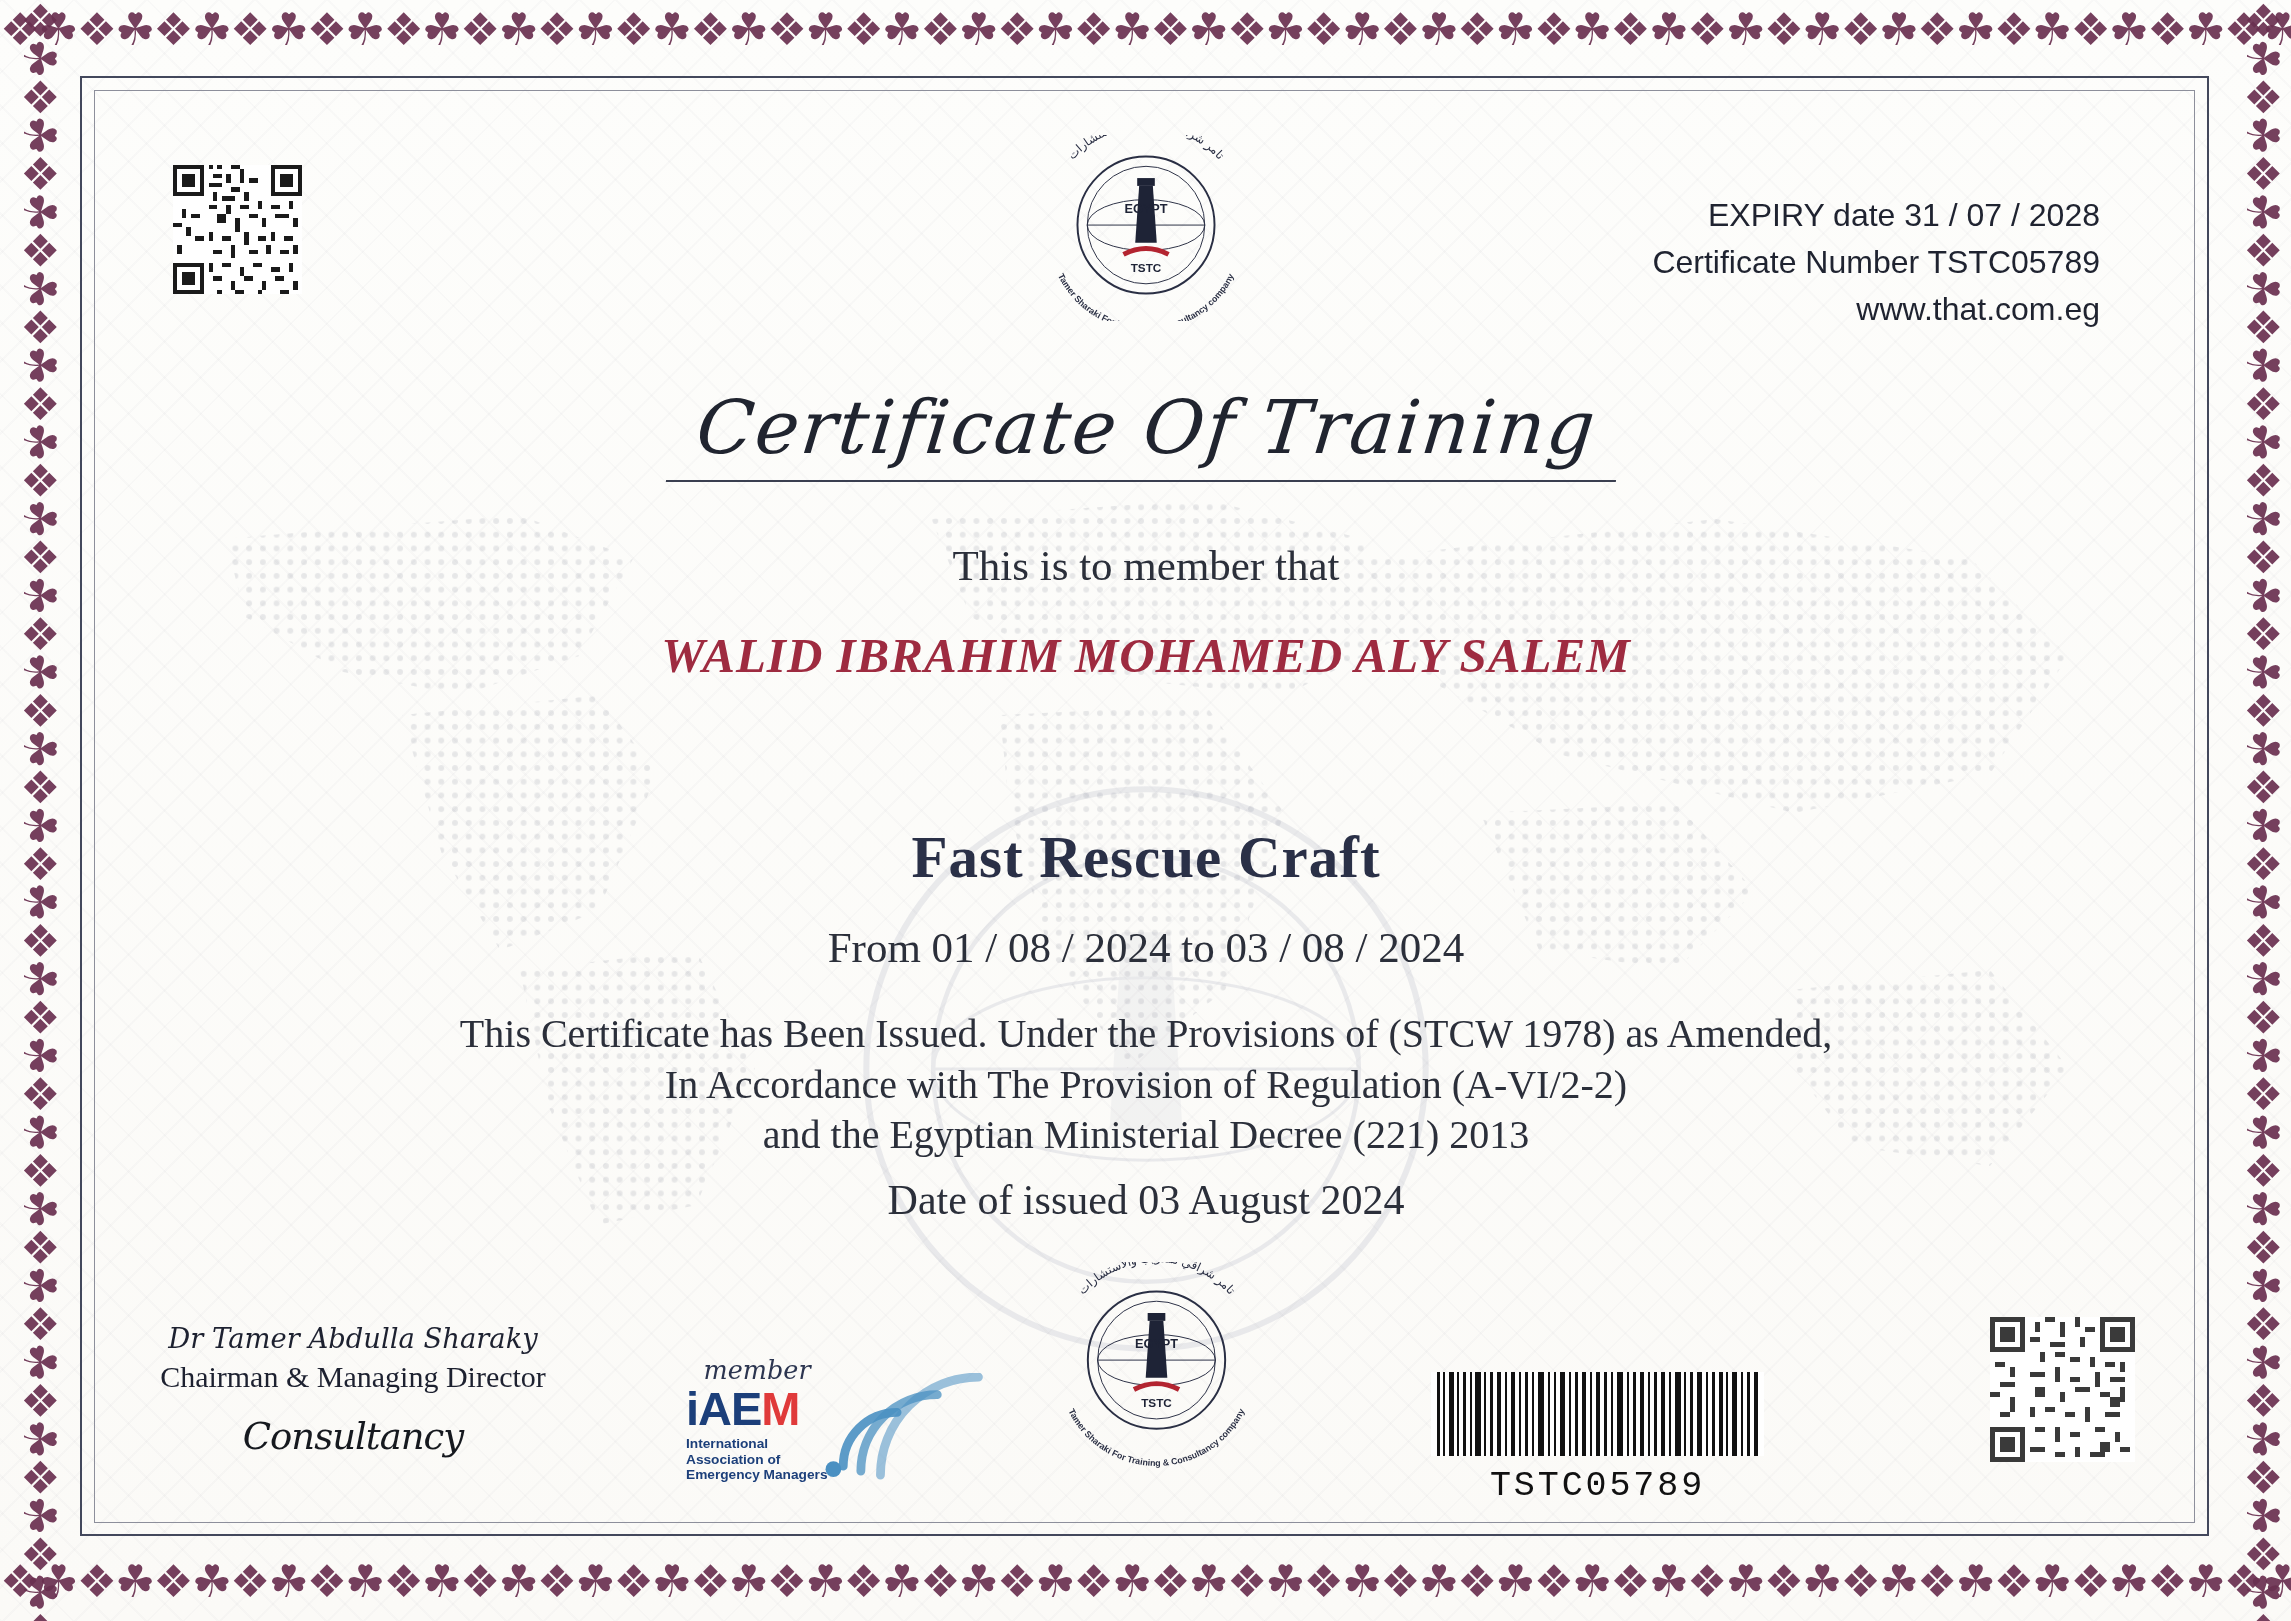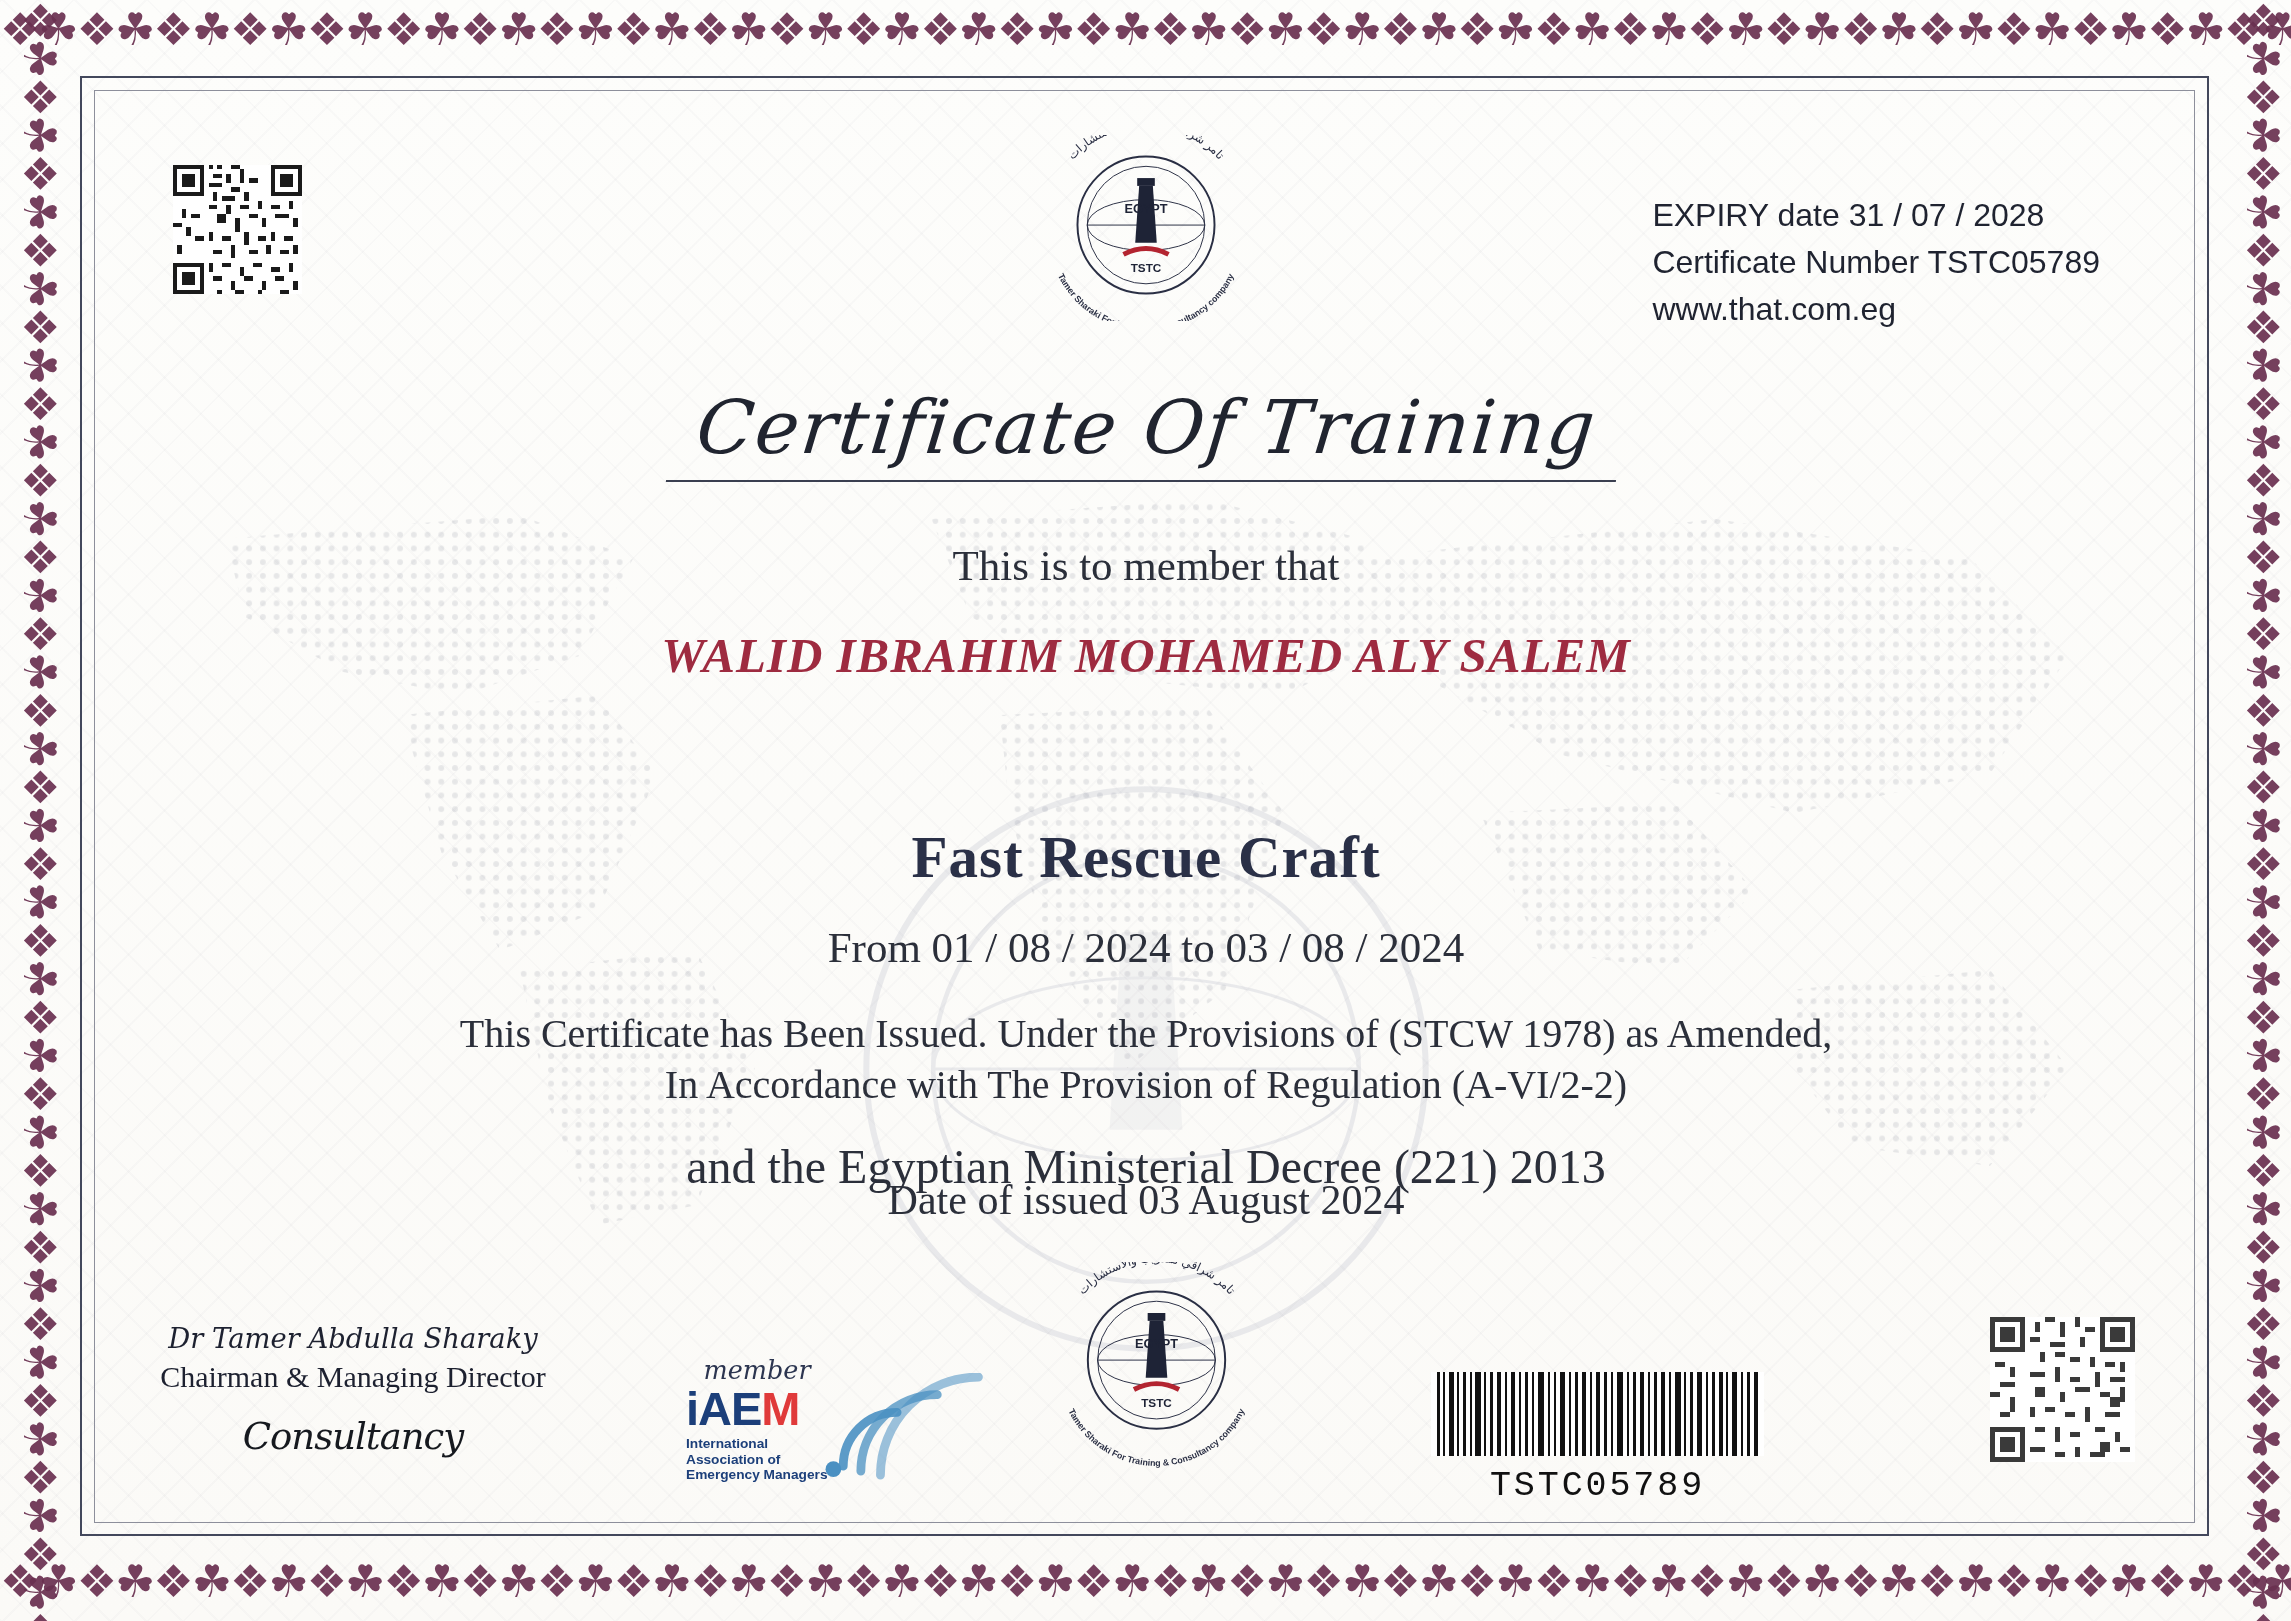--- a/index.html
+++ b/index.html
@@ -102,21 +102,21 @@
     position: absolute;
     left: 50%;
     top: 135px;
     transform: translateX(-50%);
     width: 265px; height: 186px;
   }
   .meta-block {
     position: absolute;
     right: 192px;
     top: 192px;
-    text-align: left;
+    text-align: right;
     font-family: "Liberation Sans", sans-serif;
     font-size: 32px;
     line-height: 47px;
     color: #1f2330;
   }
 
   
   .title-wrap {
     position: absolute;
     left: 0; right: 0;
@@ -153,21 +153,21 @@
   .l-course {
     top: 823px;
     font-size: 59px;
     font-weight: bold;
     color: #2a3047;
     letter-spacing: 1px;
   }
   .l-dates { top: 923px; font-size: 43px; }
   .l-prov1 { top: 1010px; font-size: 40px; }
   .l-prov2 { top: 1061px; font-size: 40px; }
-  .l-prov3 { top: 1111px; font-size: 48px; margin-top: 28px; }
+  .l-prov3 { top: 1111px; font-size: 40px; }
   .l-issued { top: 1176px; font-size: 42px; }
 
   
   .signature-block {
     position: absolute;
     left: 147px;
     top: 1323px;
     width: 412px;
     text-align: center;
   }

